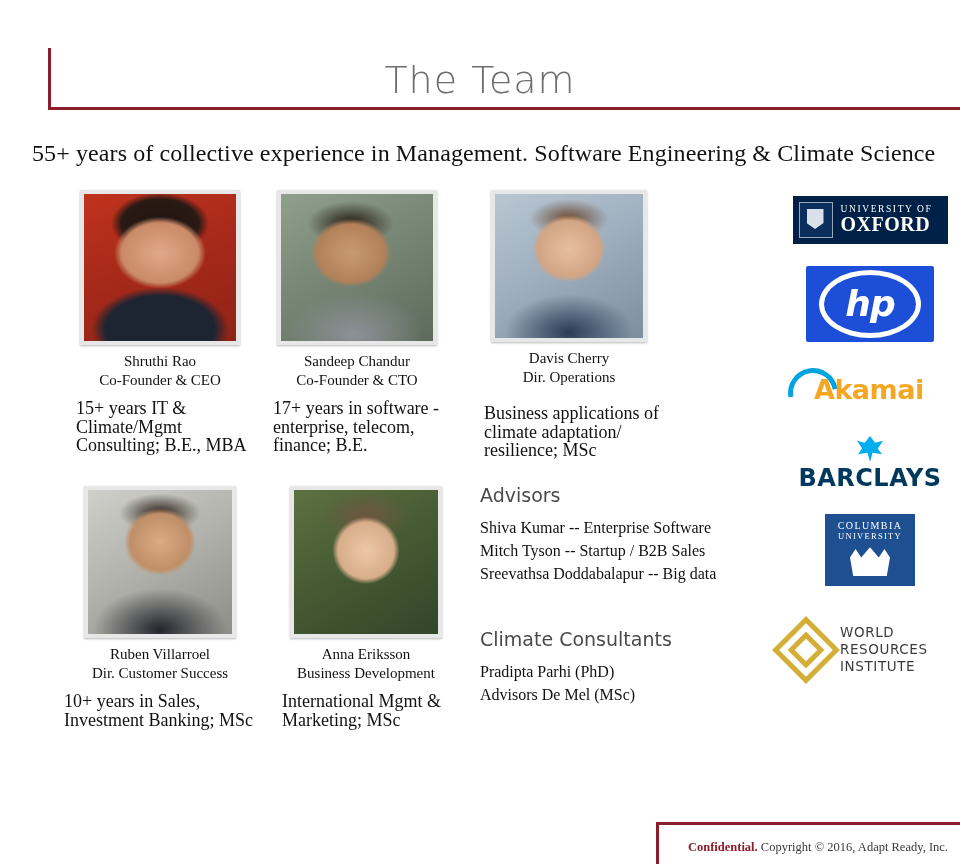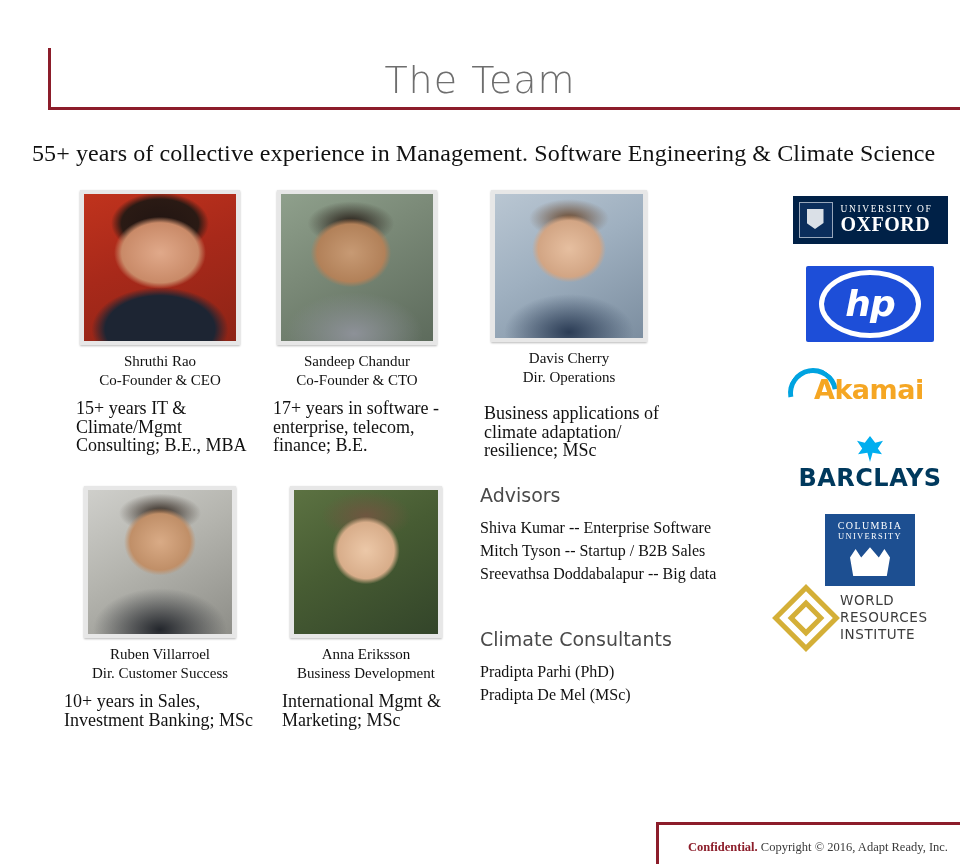--- a/index.html
+++ b/index.html
@@ -176,21 +176,21 @@
   }
 
   .logo-columbia { margin: 22px auto 0; width: 90px; height: 72px; background: #1d4f91; color: #fff; text-align: center; }
   .logo-columbia .c1 { font-family: "Liberation Serif", serif; font-size: 10px; letter-spacing: 1.4px; padding-top: 6px; }
   .logo-columbia .c2 { font-family: "Liberation Serif", serif; font-size: 8.5px; letter-spacing: 1.3px; }
   .logo-columbia .crown {
     width: 40px; height: 30px; margin: 5px auto 0; background: #fff;
     clip-path: polygon(0 38%,14% 10%,28% 38%,50% 4%,72% 38%,86% 10%,100% 38%,92% 100%,8% 100%);
   }
 
-  .logo-wri { margin: 6px auto 0; width: 176px; display: flex; align-items: center; gap: 10px; }
+  .logo-wri { margin: 38px auto 0; width: 176px; display: flex; align-items: center; gap: 10px; }
   .logo-wri .mark {
     width: 48px; height: 48px; flex: none; position: relative;
   }
   .logo-wri .mark i {
     position: absolute; inset: 0; border: 5px solid #d4af37; transform: rotate(45deg);
   }
   .logo-wri .mark i:nth-child(2) { inset: 11px; }
   .logo-wri .wtxt {
     font-family: "DejaVu Sans", sans-serif; font-size: 13.5px; line-height: 17px;
     color: #3c3c3c; letter-spacing: .6px;
@@ -265,21 +265,21 @@
     <div class="sec-line">Shiva Kumar -- Enterprise Software</div>
     <div class="sec-line">Mitch Tyson -- Startup / B2B Sales</div>
     <div class="sec-line">Sreevathsa Doddabalapur -- Big data</div>
   </div>
 </div>
 
 <div style="position:absolute;left:480px;top:628px;width:290px;">
   <div class="sec-head">Climate Consultants</div>
   <div style="margin-top:10px;">
     <div class="sec-line">Pradipta Parhi (PhD)</div>
-    <div class="sec-line">Pradipta De Mel (MSc)</div>
+    <div class="sec-line">Advisors De Mel (MSc)</div>
   </div>
 </div>
 
 <div class="logos">
 
   <div class="logo-oxford">
     <div class="crest"></div>
     <div class="ox-txt">
       <div class="ox-small">UNIVERSITY OF</div>
       <div class="ox-big">OXFORD</div>

